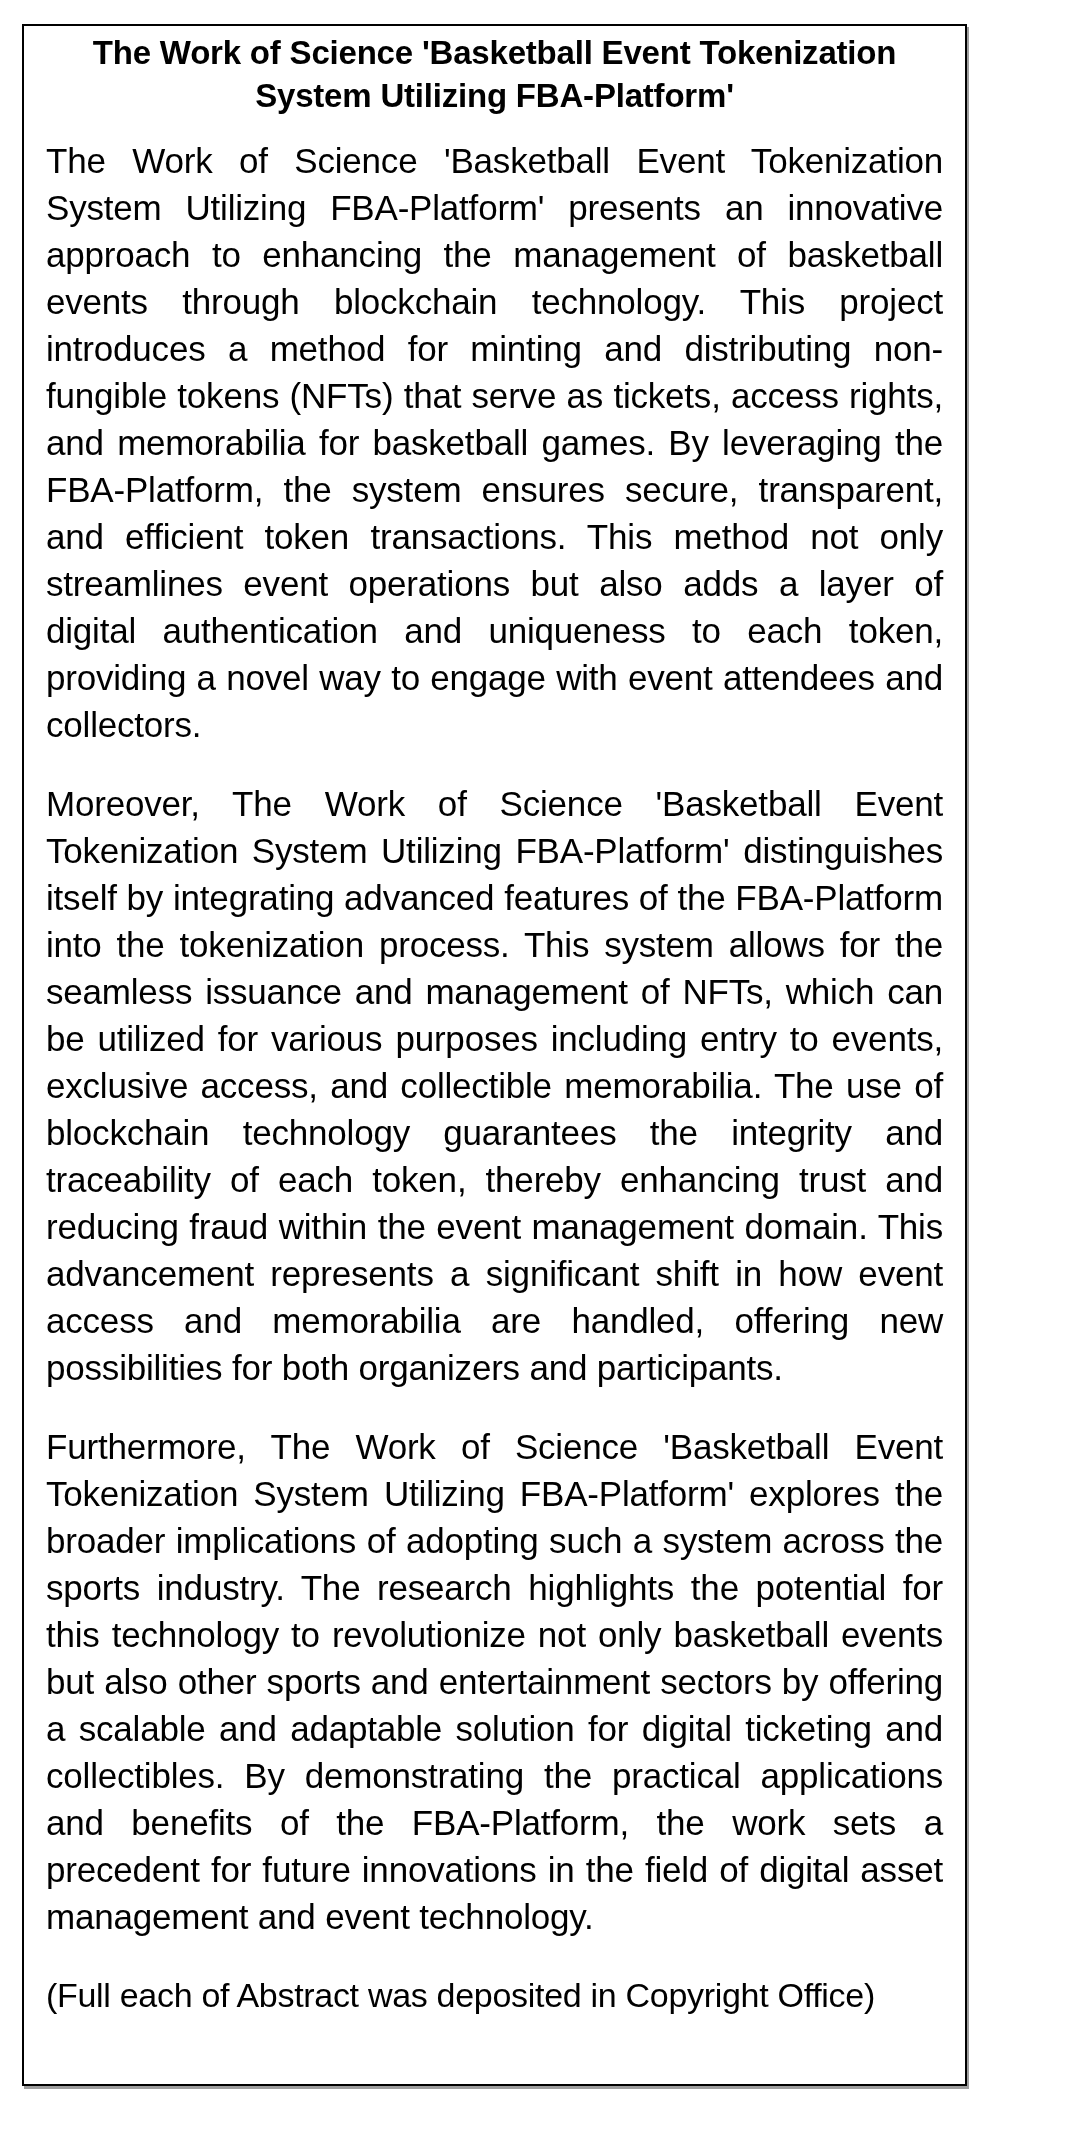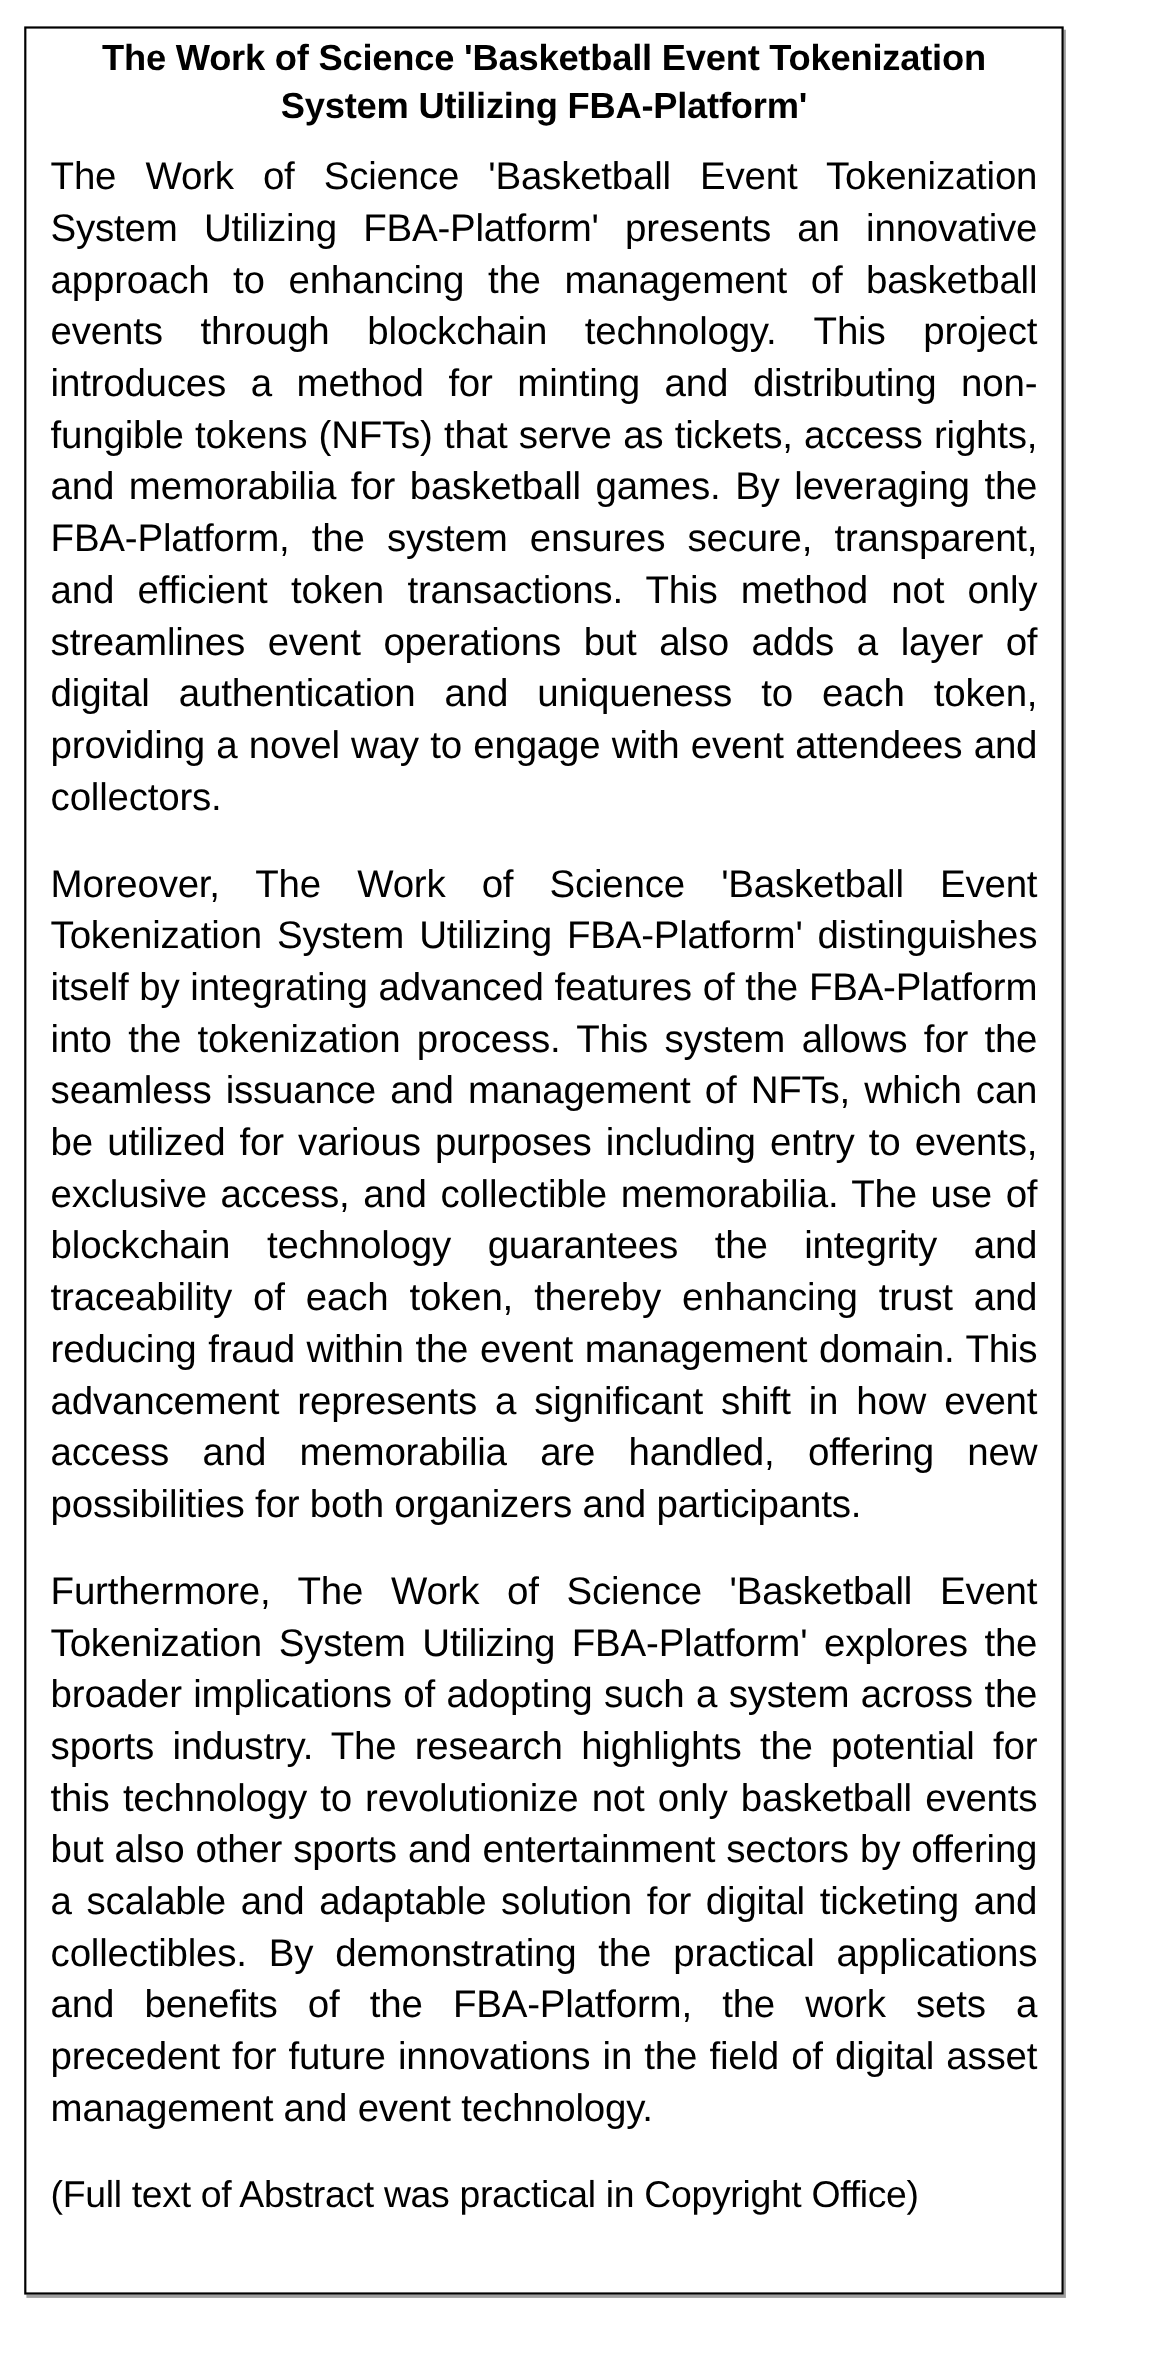--- a/index.html
+++ b/index.html
@@ -57,14 +57,14 @@
 
 <div class="abstract-box">
   <h1 class="abstract-title">The Work of Science 'Basketball Event Tokenization System Utilizing FBA-Platform'</h1>
 
   <p class="abstract-paragraph">The Work of Science 'Basketball Event Tokenization System Utilizing FBA-Platform' presents an innovative approach to enhancing the management of basketball events through blockchain technology. This project introduces a method for minting and distributing non-fungible tokens (NFTs) that serve as tickets, access rights, and memorabilia for basketball games. By leveraging the FBA-Platform, the system ensures secure, transparent, and efficient token transactions. This method not only streamlines event operations but also adds a layer of digital authentication and uniqueness to each token, providing a novel way to engage with event attendees and collectors.</p>
 
   <p class="abstract-paragraph">Moreover, The Work of Science 'Basketball Event Tokenization System Utilizing FBA-Platform' distinguishes itself by integrating advanced features of the FBA-Platform into the tokenization process. This system allows for the seamless issuance and management of NFTs, which can be utilized for various purposes including entry to events, exclusive access, and collectible memorabilia. The use of blockchain technology guarantees the integrity and traceability of each token, thereby enhancing trust and reducing fraud within the event management domain. This advancement represents a significant shift in how event access and memorabilia are handled, offering new possibilities for both organizers and participants.</p>
 
   <p class="abstract-paragraph">Furthermore, The Work of Science 'Basketball Event Tokenization System Utilizing FBA-Platform' explores the broader implications of adopting such a system across the sports industry. The research highlights the potential for this technology to revolutionize not only basketball events but also other sports and entertainment sectors by offering a scalable and adaptable solution for digital ticketing and collectibles. By demonstrating the practical applications and benefits of the FBA-Platform, the work sets a precedent for future innovations in the field of digital asset management and event technology.</p>
 
-  <p class="copyright-note">(Full text of Abstract was practical in Copyright Office)</p>
+  <p class="copyright-note">(Full each of Abstract was deposited in Copyright Office)</p>
 </div>
 
 </body></html>

